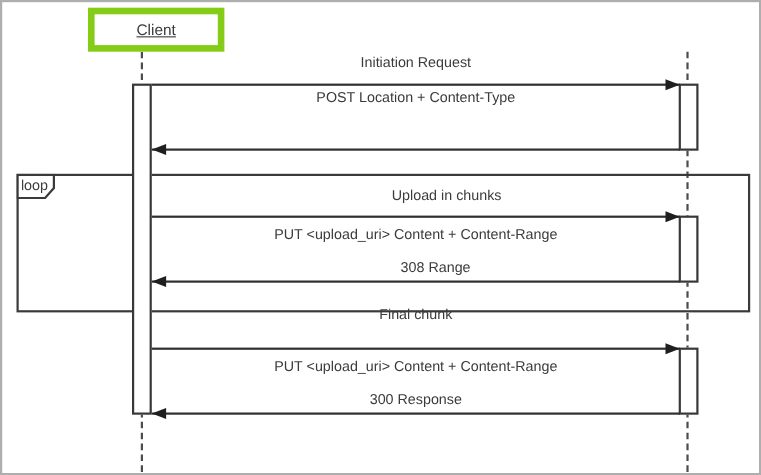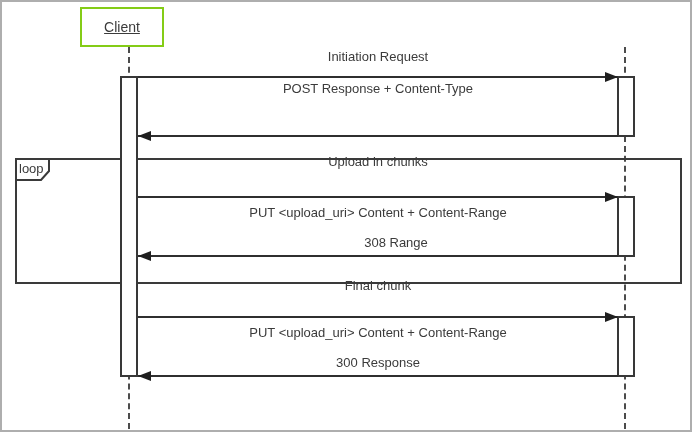--- a/index.html
+++ b/index.html
@@ -29,22 +29,22 @@
   #act-server-2 { left:615px; top:194px; height:61px; }
   #act-server-3 { left:615px; top:314px; height:61px; }
 
   
   .loop-tab { position:absolute; left:13px; top:156px; width:36px; height:24px; z-index:4; }
   .loop-tab svg { position:absolute; left:0; top:0; }
   .loop-text { position:absolute; left:4px; top:3px; font-size:13px; line-height:15px;
                color:#3b3b3b;text-align:right; }
 
   
-  .actor { position:absolute; top:5px; width:84px; height:40px;
-           border:2px solid #84cc16; background:#ffffff; box-sizing:border-box;
+  .actor { position:absolute; top:5px; width:124px; height:40px;
+           border:6px solid #84cc16; background:#ffffff; box-sizing:border-box;
            display:flex; align-items:center; justify-content:center;
            font-size:14px; z-index:5; }
   .actor span { text-decoration:underline; }
   #actor-client { left:78px; }
   #actor-server { left:574px; }
 
   
   .msg-line { position:absolute; left:136px; width:480px; height:0;
               border-top:2px solid #2f2f2f; z-index:4; }
   #ml-1 { top:74px; }  #ml-2 { top:133px; }
@@ -59,21 +59,21 @@
   #ar-3 { top:190px; } #ar-4 { top:249px; }
   #ar-5 { top:310px; } #ar-6 { top:369px; }
 
   
   .lbl { position:absolute; left:136px; width:480px; text-align:center;
          font-size:13px; line-height:15px; color:#3b3b3b; z-index:6;
          white-space:nowrap; }
   #lbl-title-1 { top:47px; }
   #lbl-req-1   { top:79px; }
   #lbl-resp-1  { top:113px; }
-  #lbl-title-2 { top:152px; }
+  #lbl-title-2 { top:168px;padding-left:28px; }
   #lbl-req-2   { top:203px; }
   #lbl-resp-2  { top:233px;margin-left:18px; }
   #lbl-title-3 { top:276px; }
   #lbl-req-3   { top:323px; }
   #lbl-resp-3  { top:353px; }
 </style>
 </head>
 <body>
 
 <div class="stage">
@@ -107,21 +107,21 @@
   <div class="msg-line" id="ml-6"></div>
 
   <div class="arrow right" id="ar-1"></div>
   <div class="arrow left" id="ar-2"></div>
   <div class="arrow right" id="ar-3"></div>
   <div class="arrow left" id="ar-4"></div>
   <div class="arrow right" id="ar-5"></div>
   <div class="arrow left" id="ar-6"></div>
 
   <div class="lbl" id="lbl-title-1">Initiation Request</div>
-  <div class="lbl" id="lbl-req-1">POST Response + Content-Type</div>
+  <div class="lbl" id="lbl-req-1">POST Location + Content-Type</div>
 
   <div class="lbl" id="lbl-title-2">Upload in chunks</div>
   <div class="lbl" id="lbl-req-2">PUT &lt;upload_uri&gt; Content + Content-Range</div>
   <div class="lbl" id="lbl-resp-2">308 Range</div>
 
   <div class="lbl" id="lbl-title-3">Final chunk</div>
   <div class="lbl" id="lbl-req-3">PUT &lt;upload_uri&gt; Content + Content-Range</div>
   <div class="lbl" id="lbl-resp-3">300 Response</div>
 
 </div>

